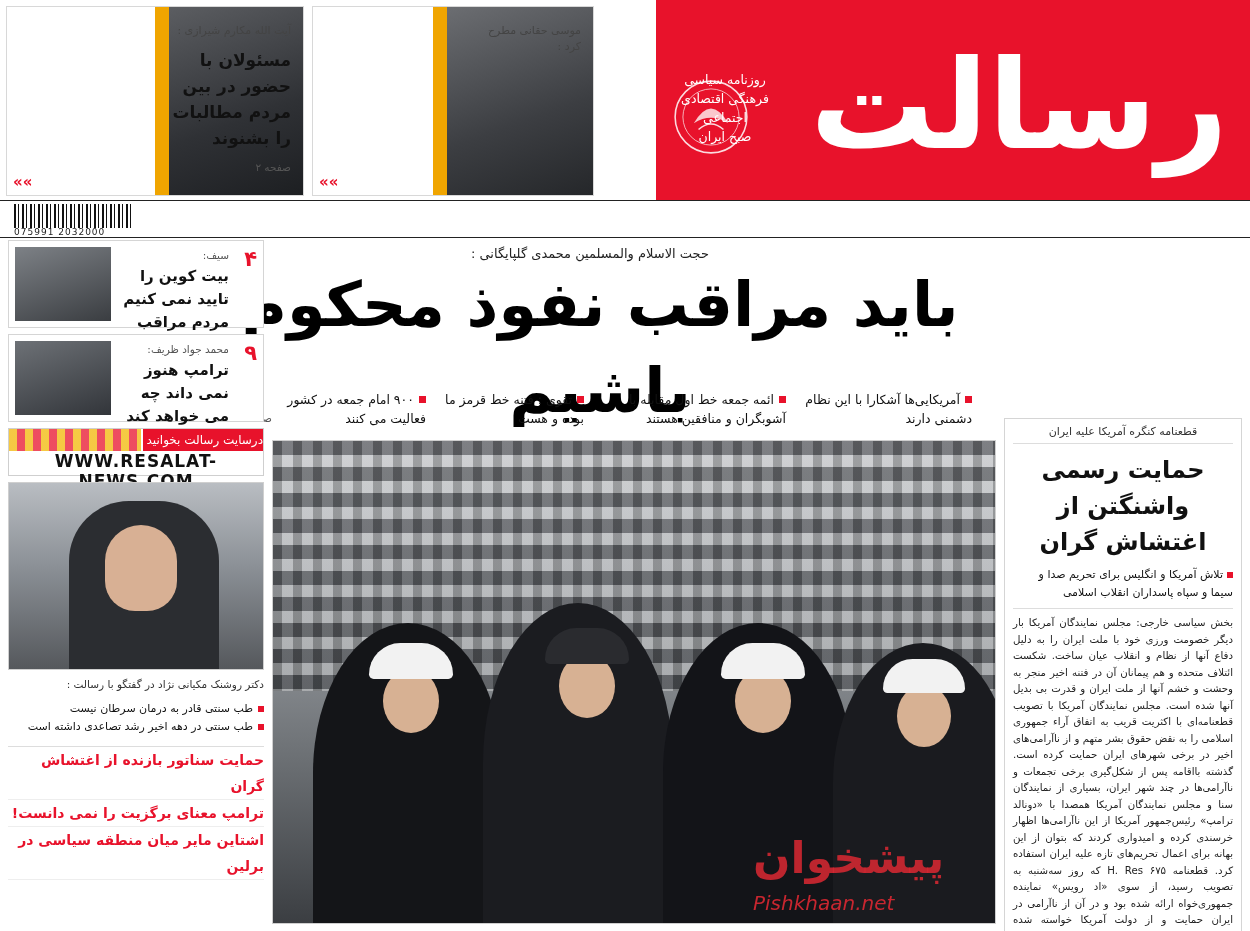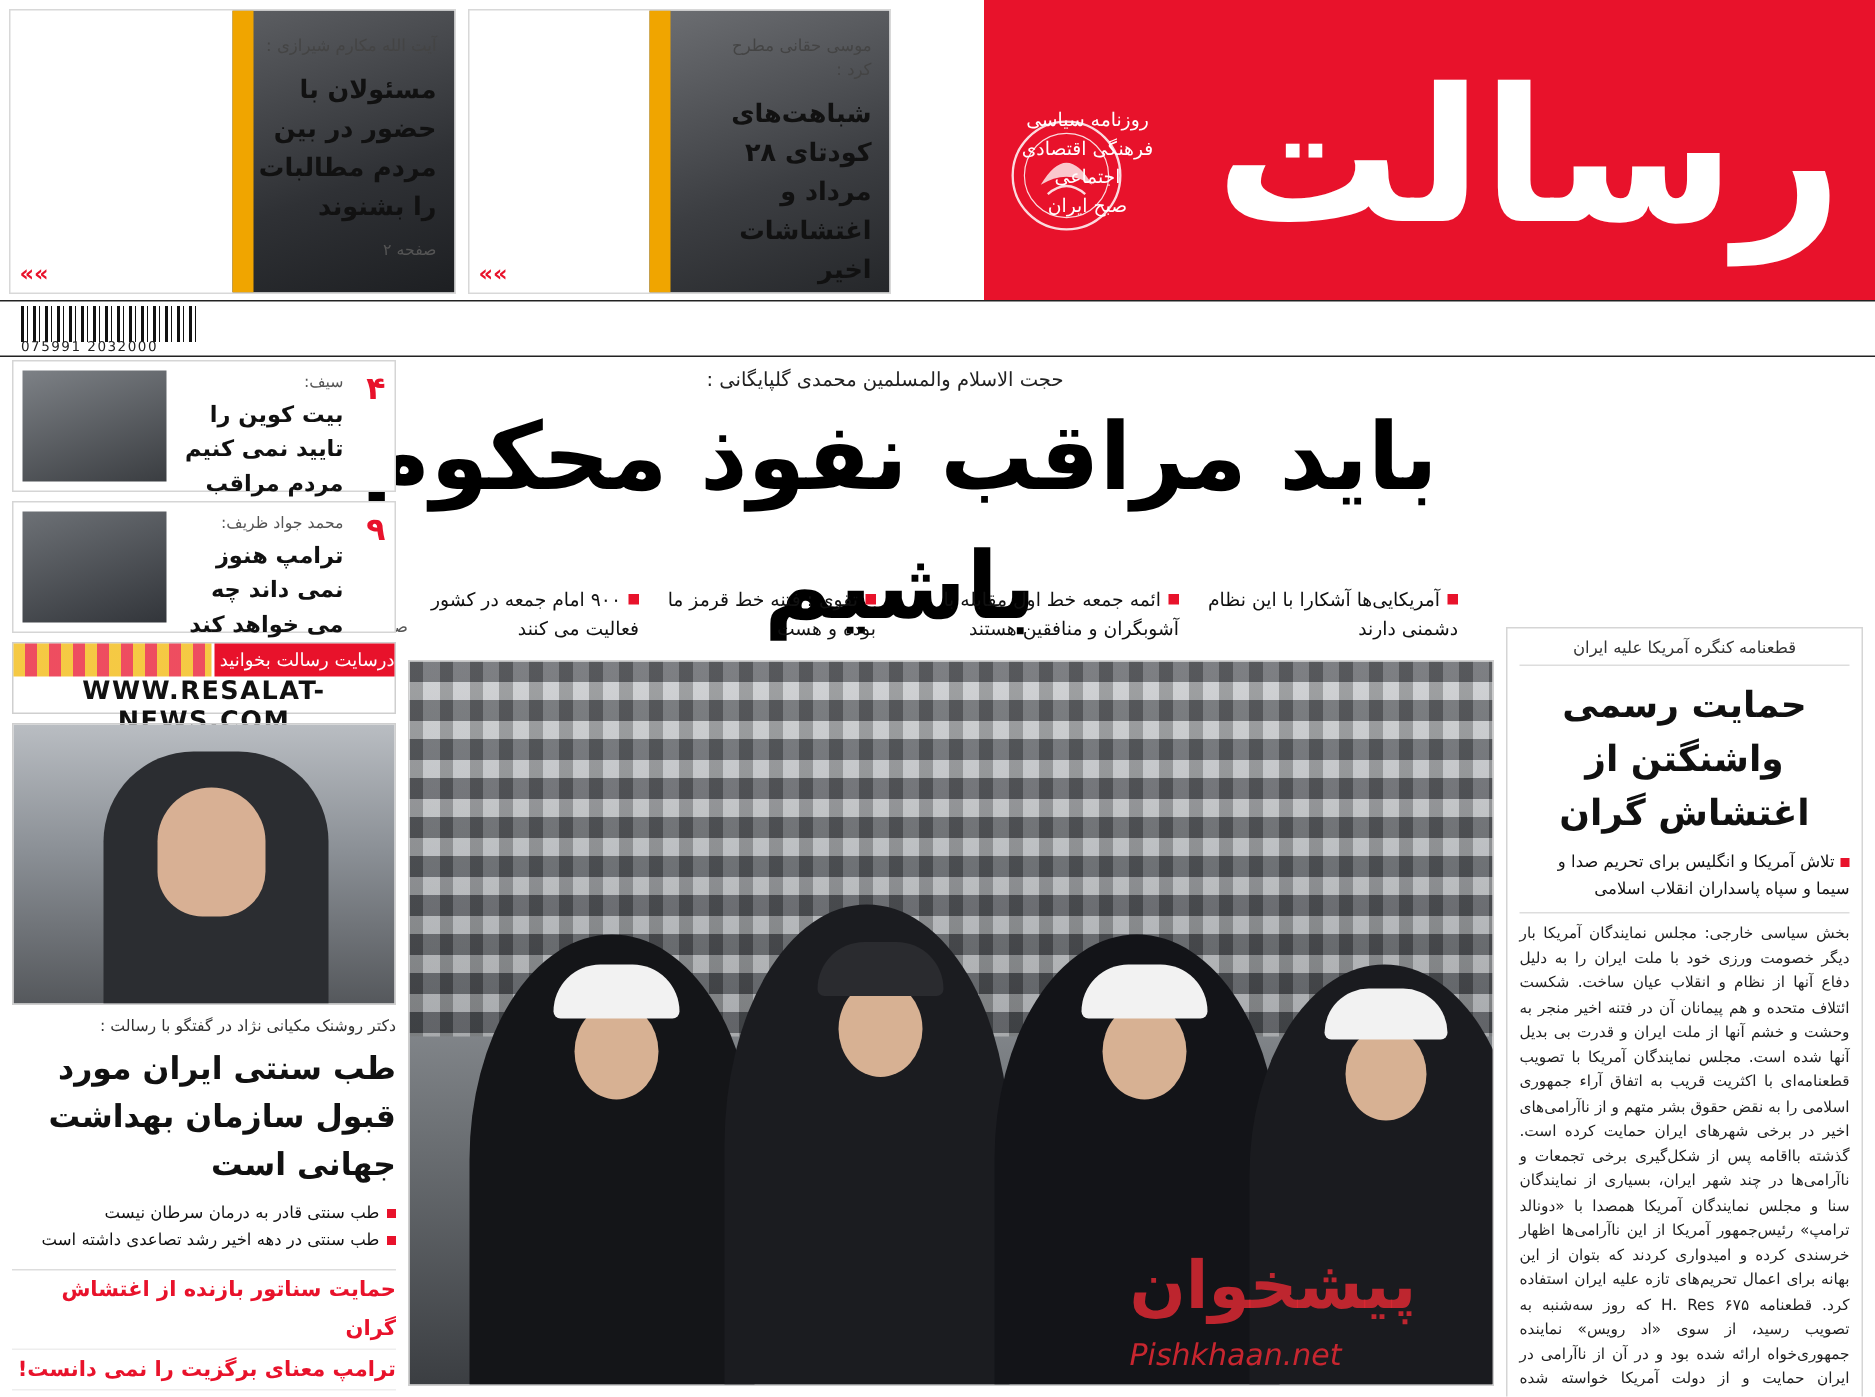--- a/index.html
+++ b/index.html
@@ -142,21 +142,20 @@
       <path d="M28 58 Q50 20 72 58 Q50 44 28 58 Z" fill="#fff" opacity=".9"></path>
       <path d="M34 66 Q50 52 66 66" fill="none" stroke="#fff" stroke-width="2"></path>
     </svg>
 
     <div class="mh-box b1">
       <div class="mh-photo">
           <div class="orange"></div>
         </div>
       <div class="txt">
         <div class="mh-kicker">موسی حقانی مطرح کرد :</div>
-        <div class="mh-head">شباهت‌های کودتای ۲۸ مرداد و اغتشاشات اخیر</div>
 
       </div>
       <div class="quote-mark">»»</div>
     </div>
 
     <div class="mh-box b2">
       <div class="mh-photo">
           <div class="orange"></div>
         </div>
       <div class="txt">
@@ -211,21 +210,20 @@
       <div class="sb-red">درسایت رسالت بخوانید</div>
       <div class="sb-url">WWW.RESALAT-NEWS.COM</div>
     </div>
 
     <div class="left-photo">
       <div class="lp-figure"></div>
       <div class="lp-face"></div>
     </div>
 
     <div class="caption">دکتر روشنک مکیانی نژاد در گفتگو با رسالت :</div>
-    <div class="left-head">طب سنتی ایران مورد قبول سازمان بهداشت جهانی است</div>
 
     <div class="left-bullets">
       <div class="lb"><span class="sq"></span><span>طب سنتی قادر به درمان سرطان نیست</span></div>
       <div class="lb"><span class="sq"></span><span>طب سنتی در دهه اخیر رشد تصاعدی داشته است</span></div>
     </div>
 
     <div class="redlist">
       <div>حمایت سناتور بازنده از اغتشاش گران</div>
       <div>ترامپ معنای برگزیت را نمی دانست!</div>
       <div>اشتاین مایر میان منطقه سیاسی در برلین</div>

